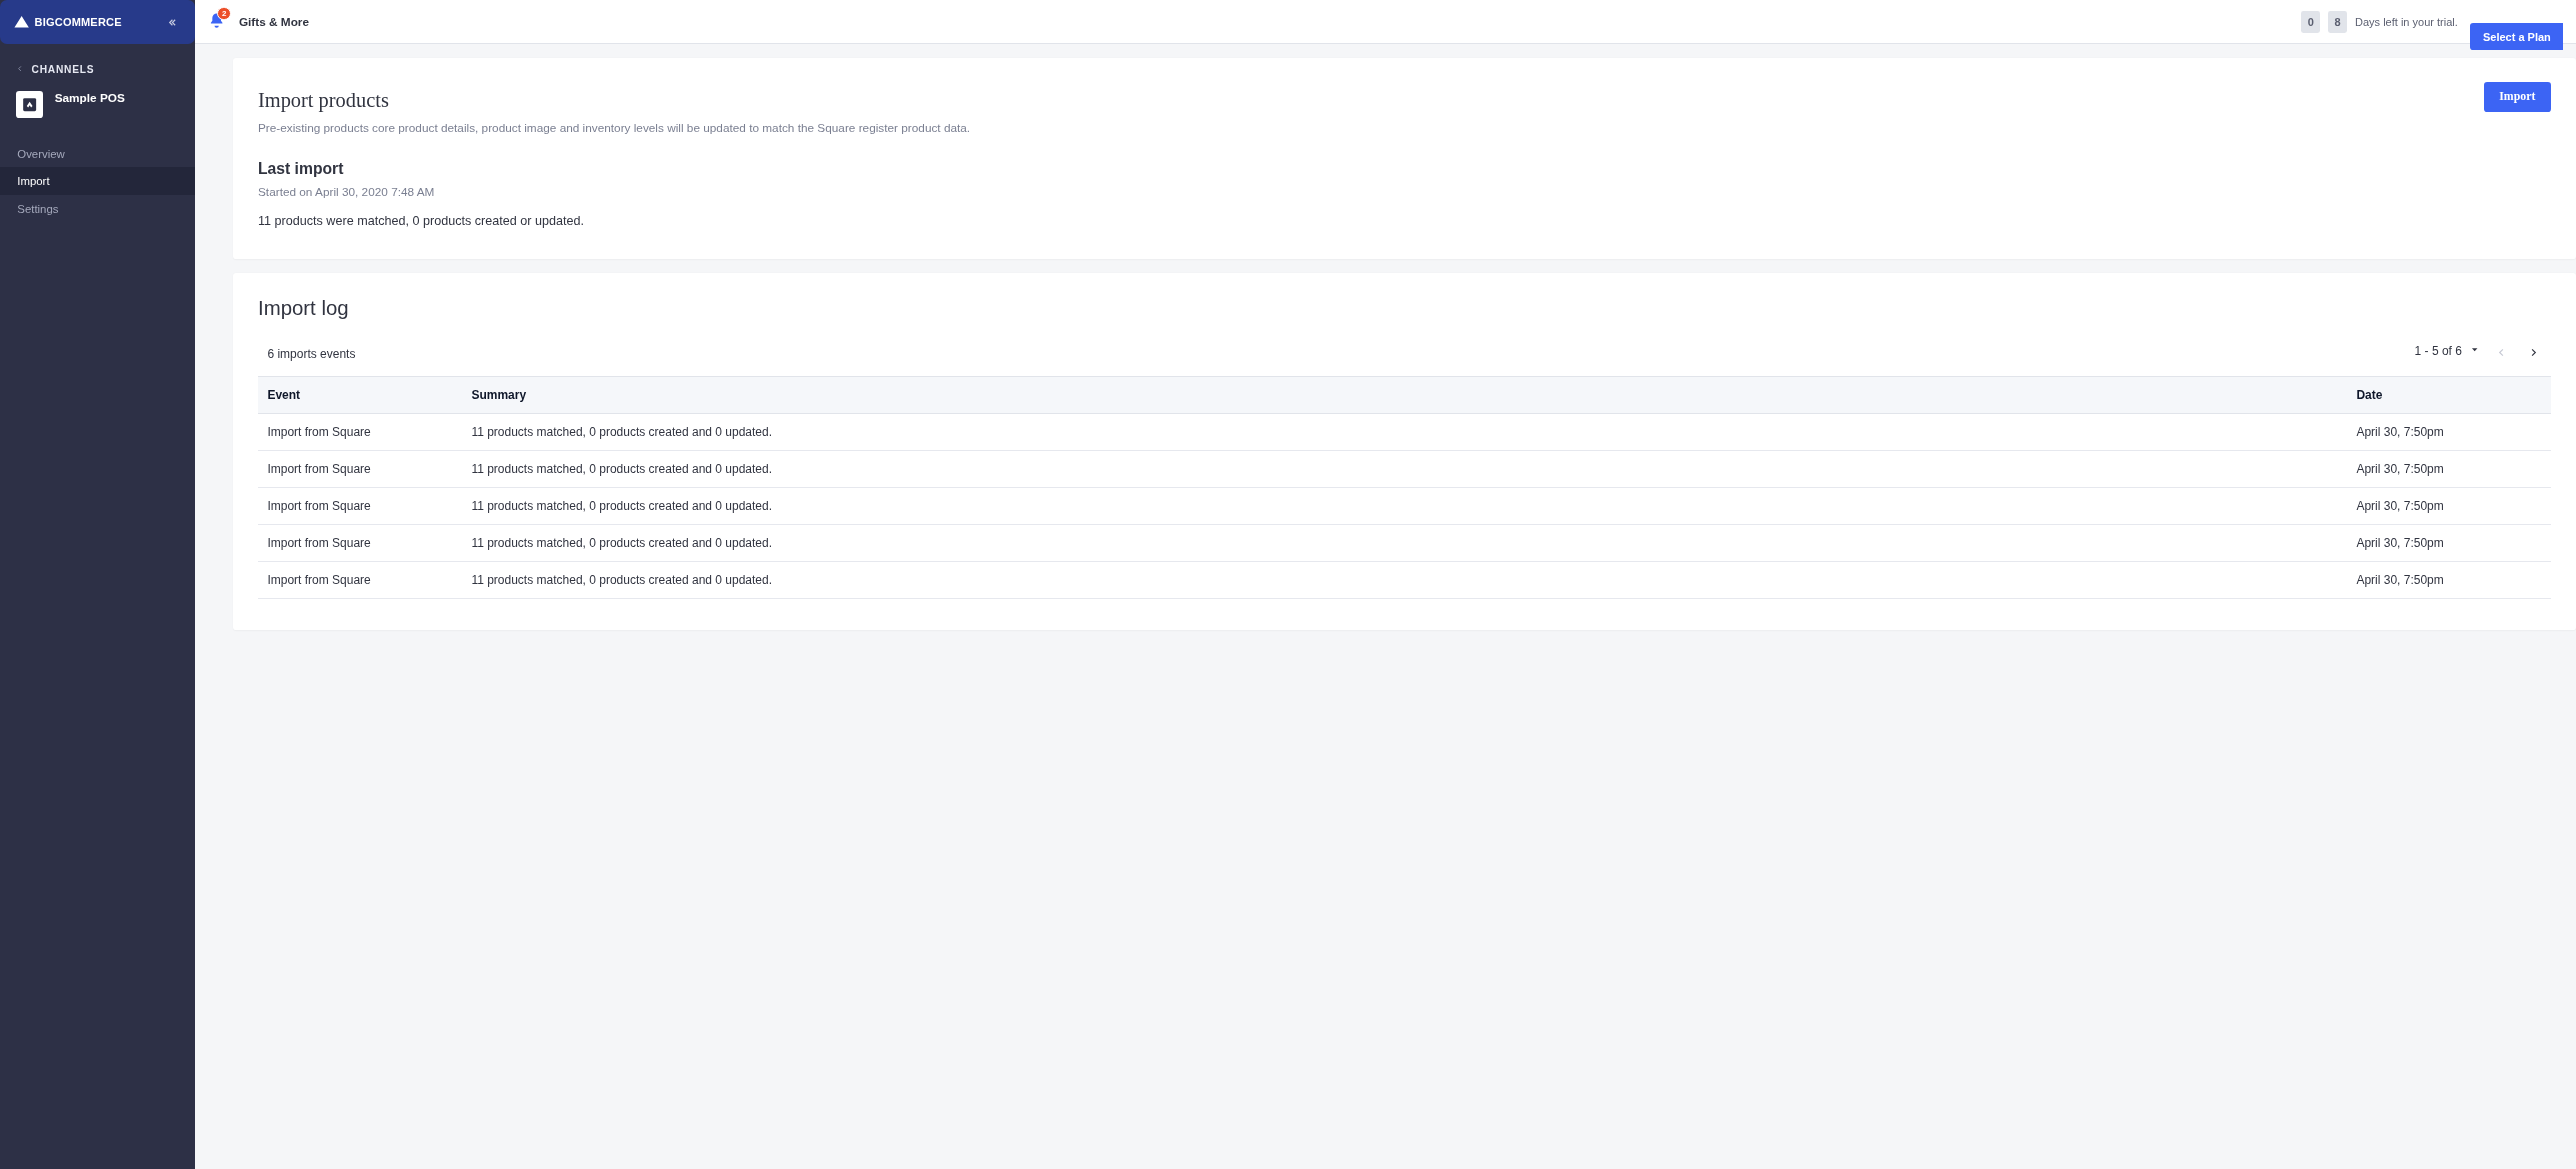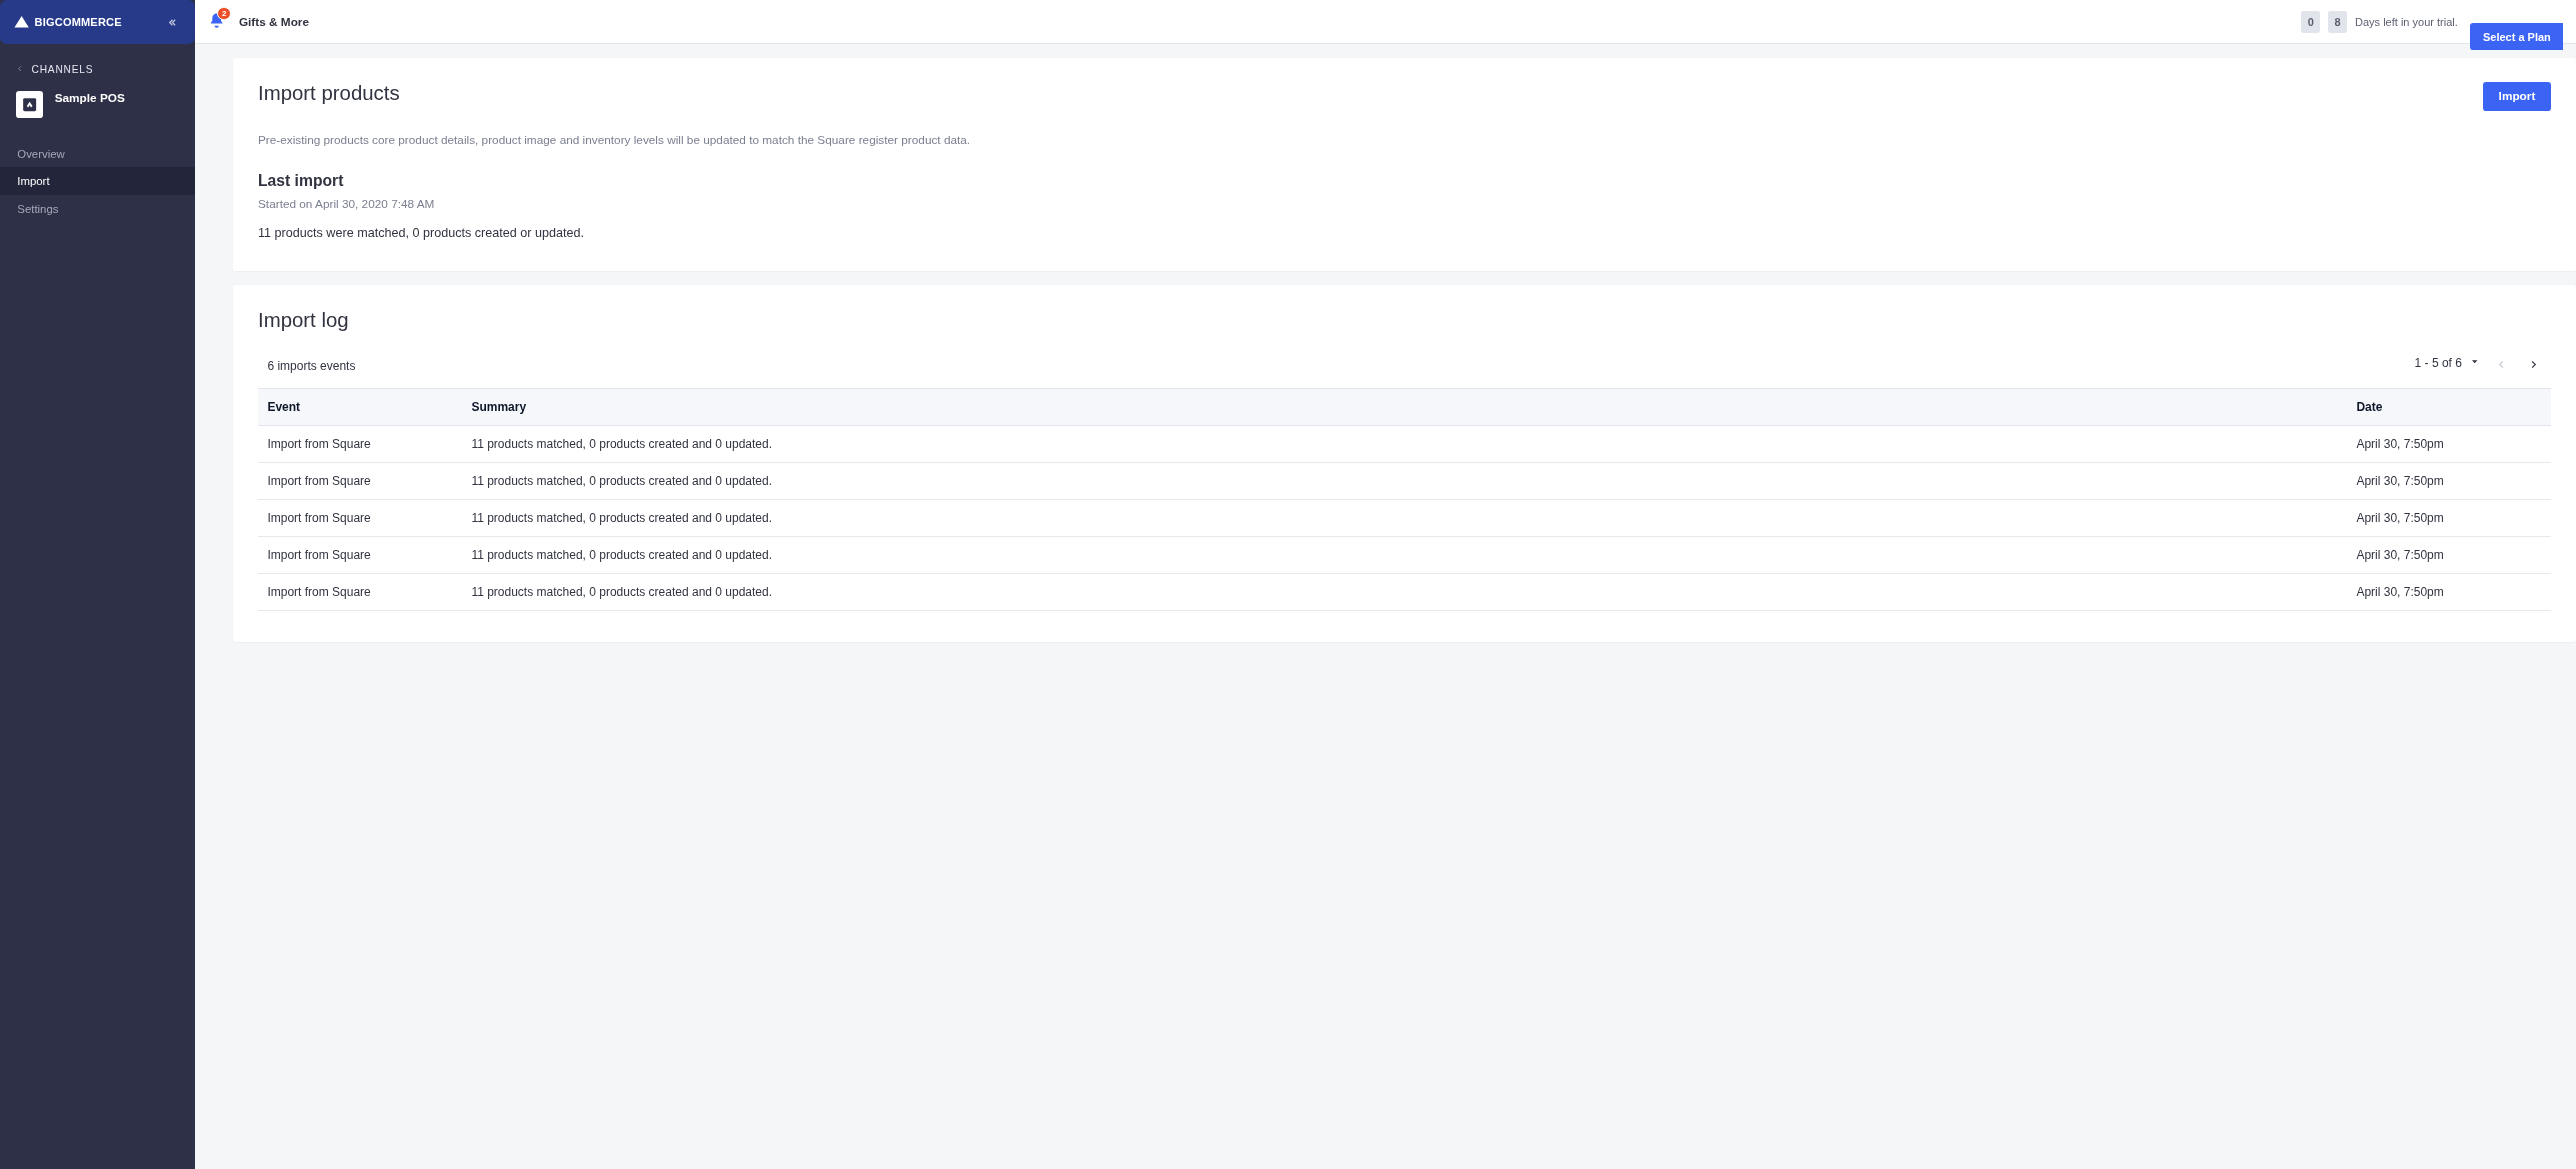--- a/index.html
+++ b/index.html
@@ -45,21 +45,21 @@
     }
     .sidebar-section-head {
       display: flex;
       align-items: center;
       padding: 19px 15.7px 12.6px 15.7px;
       gap: 7.9px;
       cursor: pointer;
     }
     .sidebar-section-head .chev { color: #7e839a; }
     .sidebar-section-head .label {
-      font-weight: 400;
+      font-weight: 700;
       font-size: 10.2px;
       letter-spacing: 0.8px;
       color: #e6e8f2;
     }
     .sidebar-app {
       display: flex;
       align-items: flex-start;
       gap: 12px;
       padding: 3.1px 15.7px 15.7px 15.7px;
     }
@@ -149,23 +149,24 @@
     }
     .card {
       background: #fff;
       border-radius: 3.1px;
       box-shadow: 0 0.8px 1.6px rgba(0,0,0,0.04);
       margin-bottom: 14px;
       padding: 23.6px 25px 31px 25px;
     }
     .card-head {
       display: flex;
-      align-items: flex-start;
+      align-items: flex-end;
       justify-content: space-between;
-      margin-bottom: 19px;
+      margin-bottom: 6px;
+      font-family: Liberation Serif, serif;
     }
     .h1 { font-size: 20.4px; font-weight: 400; color: #313440; }
     .h2 { font-size: 15.7px; font-weight: 700; color: #313440; }
     .desc { color: #7a7f91; font-size: 11.8px; line-height: 1.7; margin-bottom: 4.7px; }
     .import-btn {
       background: #3c64f4;
       color: #fff;
       font-weight: 700;
       padding: 7.9px 15.7px;
       border-radius: 3.1px;

